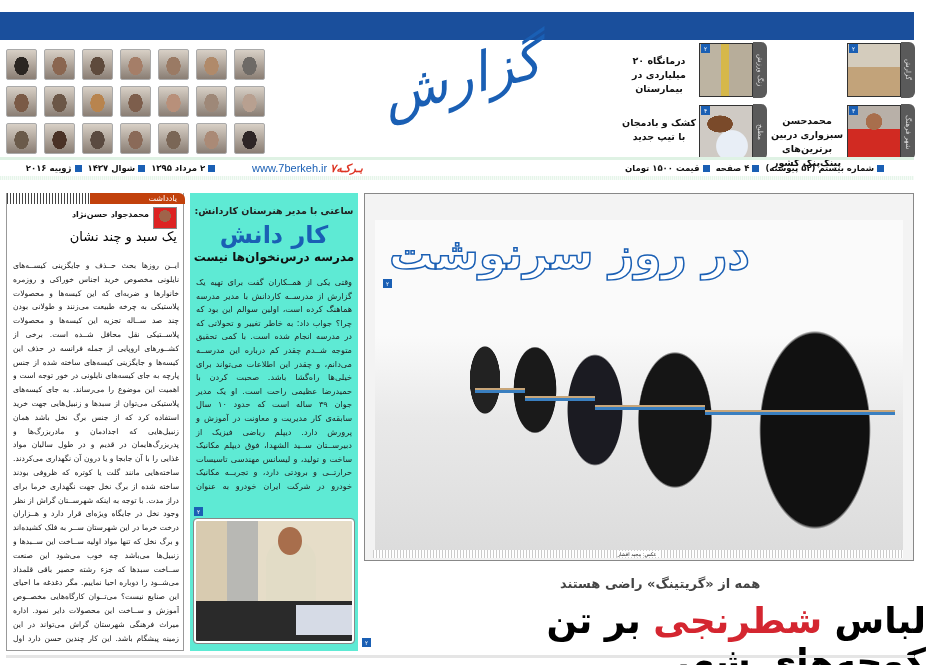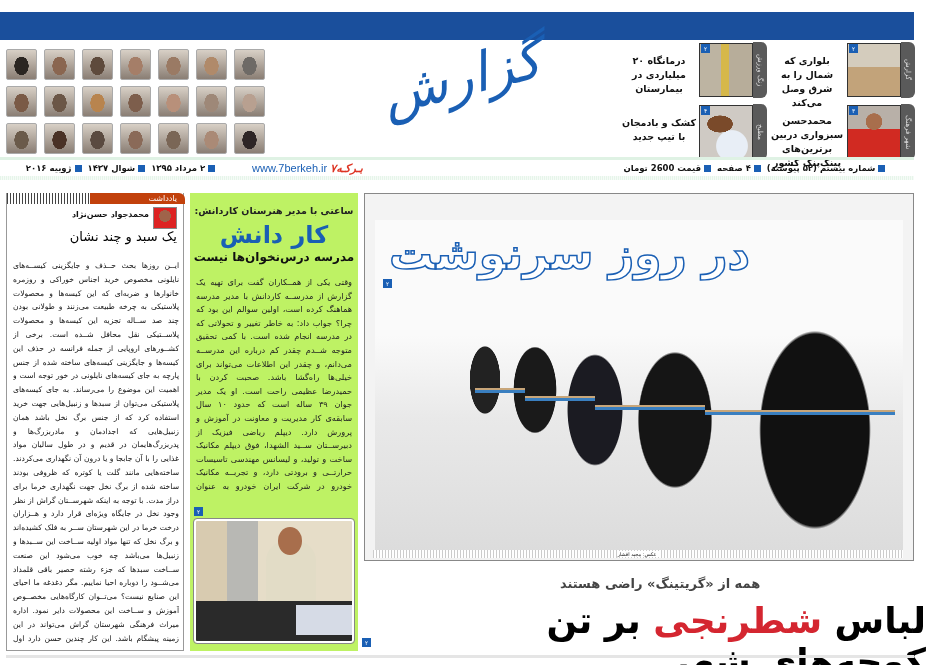--- a/index.html
+++ b/index.html
@@ -56,21 +56,21 @@
   .caption { position: absolute; left: 8px; bottom: 2px; width: 530px; height: 8px; font-size: 5px; line-height: 8px; background: repeating-linear-gradient(90deg,#ccc 0 1px,#fff 1px 3px); }
   .caption span { background: #fff; padding-right: 2px; }
 
   
   .sub-kicker { position: absolute; left: 560px; top: 576px; font-size: 13px; font-weight: bold; color: #444; direction: rtl; }
   .bottom-title { position: absolute; left: 400px; top: 600px; font-size: 36px; font-weight: bold; color: #000; direction: rtl; font-family: "DejaVu Sans", sans-serif; }
   .bottom-title .red { color: #d42630; }
   .bottom-pg { position: absolute; left: 362px; top: 638px; }
 
   
-  .mid-col { position: absolute; left: 190px; top: 193px; width: 168px; height: 458px; background: #bef264; }
+  .mid-col { position: absolute; left: 190px; top: 193px; width: 168px; height: 458px; background: #5eead4; }
   .mid-kicker { font-size: 9.5px; font-weight: bold; text-align: center; padding-top: 12px; direction: rtl; color: #222; }
   .mid-title { font-size: 24px; font-weight: bold; color: #1a5fb4; text-align: center; direction: rtl; line-height: 30px; margin-top: 4px; }
   .mid-sub { font-size: 12px; font-weight: bold; text-align: center; direction: rtl; margin-top: 0px; }
   .mid-body { font-size: 8.2px; line-height: 13.6px; direction: rtl; text-align: justify; padding: 12px 6px 0 6px; color: #222; }
   .mid-pg { position: absolute; left: 4px; top: 314px; }
   .mid-photo { position: absolute; left: 4px; top: 326px; width: 160px; height: 124px; border: 2px solid #fff; outline: 1px solid #888; border-radius: 3px;
     background: linear-gradient(90deg, #d8cbb0 0 20%, #b8b8b4 20% 40%, #e6ddc8 40% 100%); overflow: hidden; }
   .mid-photo .man { position: absolute; left: 70px; top: 20px; width: 50px; height: 70px; background: #e2dcc6; border-radius: 20px 20px 4px 4px; }
   .mid-photo .head { position: absolute; left: 82px; top: 6px; width: 24px; height: 28px; background: #a86e4c; border-radius: 50%; }
   .mid-photo .desk2 { position: absolute; left: 0; top: 80px; width: 160px; height: 44px; background: #2a2a2a; }
@@ -117,21 +117,20 @@
     <div class="face" style="background: radial-gradient(10px 13px at 50% 55%, rgb(138, 106, 88) 70%, transparent 72%), linear-gradient(rgb(216, 208, 198), rgb(138, 126, 116));"></div>
     <div class="face" style="background: radial-gradient(10px 13px at 50% 55%, rgb(122, 102, 86) 70%, transparent 72%), linear-gradient(rgb(216, 208, 198), rgb(138, 126, 116));"></div>
     <div class="face" style="background: radial-gradient(10px 13px at 50% 55%, rgb(170, 138, 118) 70%, transparent 72%), linear-gradient(rgb(216, 208, 198), rgb(138, 126, 116));"></div>
     <div class="face" style="background: radial-gradient(10px 13px at 50% 55%, rgb(46, 38, 38) 70%, transparent 72%), linear-gradient(rgb(216, 208, 198), rgb(138, 126, 116));"></div>
   </div>
 
 <div class="teasers">
   <div class="teaser" style="right:0; top:0;">
     <div class="sidelabel">گزارش</div>
     <div class="thumb" style="background:linear-gradient(180deg,#d4ccbd 0 45%,#c2a37a 45% 100%);"></div>
-    <div class="txt rtl">بلواری که شمال را به شرق وصل می‌کند</div>
     <span class="pgnum" style="right:57px;">۲</span>
   </div>
   <div class="teaser" style="right:148px; top:0;">
     <div class="sidelabel">زنگ ورزش</div>
     <div class="thumb" style="background:linear-gradient(90deg,#bdb4a2 0 40%,#d6b84a 40% 55%,#b7ad9a 55% 100%);"></div>
     <div class="txt rtl">درمانگاه ۲۰ میلیاردی در بیمارستان</div>
     <span class="pgnum" style="right:57px;">۲</span>
   </div>
   <div class="teaser" style="right:0; top:62px;">
     <div class="sidelabel">شهر فرهنگ</div>
@@ -157,21 +156,21 @@
 </div>
 
 <div class="site">
   <span>www.7berkeh.ir</span>
   <span class="site-logo">۷بـرکـه</span>
 </div>
 
 <div class="infobar rtl" style="left:600px; width:312px;">
   <span class="sq"></span><span>شماره بیستم (۵۲ پیوسته)</span>
   <span class="sq"></span><span>۴ صفحه</span>
-  <span class="sq"></span><span>قیمت 2600 تومان</span>
+  <span class="sq"></span><span>قیمت ۱۵۰۰ تومان</span>
 </div>
 
 <div class="main-box">
   <div class="photo">
     <div class="desk" style="left:330px; top:190px; width:190px;"></div>
     <div class="desk" style="left:220px; top:185px; width:110px;"></div>
     <div class="desk" style="left:150px; top:176px; width:70px;"></div>
     <div class="desk" style="left:100px; top:168px; width:50px;"></div>
   </div>
   <div class="main-title">در روز سرنوشت</div>

